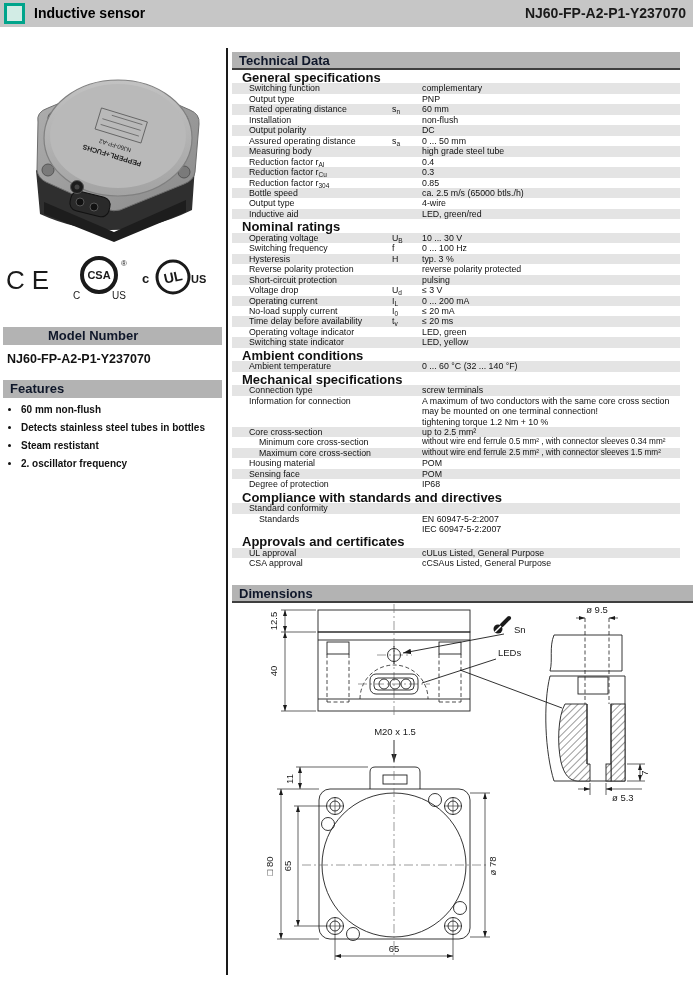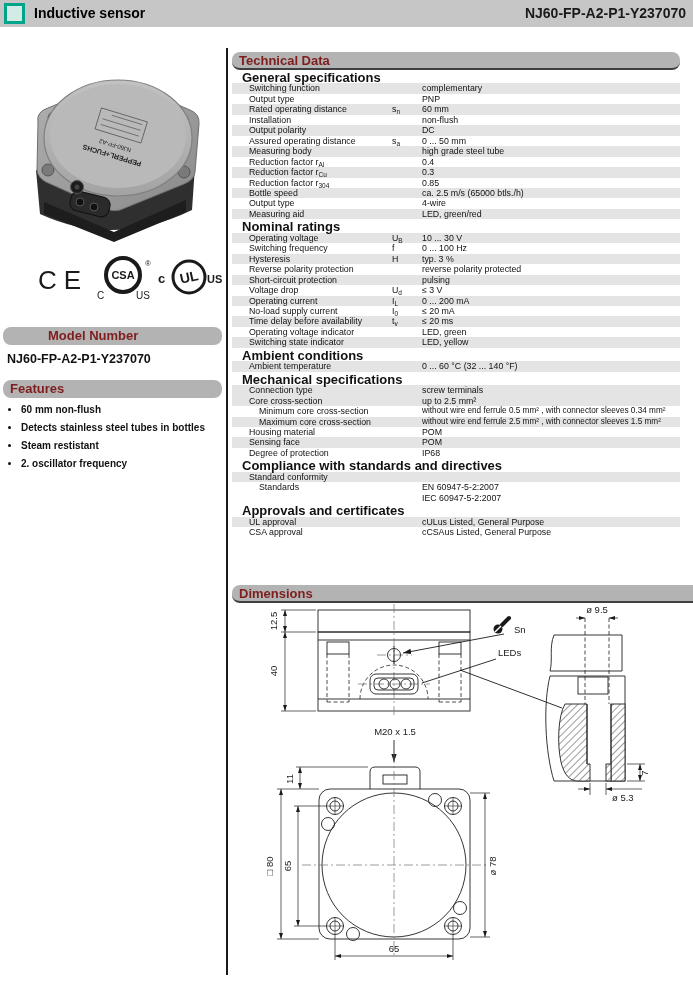--- a/index.html
+++ b/index.html
@@ -9,26 +9,26 @@
 
   
   .header { position:absolute; top:0; left:0; width:693px; height:27px; background:#c6c6c6; }
   .header-icon { position:absolute; left:4px; top:3px; width:21px; height:21px; background:#d2ece5; border:3px solid #00a48b; }
   .header-title { position:absolute; left:34px; top:5px; font-size:14px; font-weight:bold; color:#000000; }
   .header-part { position:absolute; right:7px; top:5px; font-size:14px; font-weight:bold; color:#1a1a1a; }
 
   .divider { position:absolute; left:226px; top:48px; width:2px; height:927px; background:#1a1a1a; }
 
   
-  .bar { background:#b3b3b3; font-weight:bold; font-size:13px; color:#7f1d1d; padding:1px 7px 0 7px; line-height:16px;border-radius:8px; }
+  .bar { background:#b3b3b3; font-weight:bold; font-size:13px; color:#0f172a; padding:1px 7px 0 7px; line-height:16px; }
   .bar.dark-under { border-bottom:2px solid #3f3f3f; }
 
   
   .photo-wrap { position:absolute; left:14px; top:52px; width:204px; height:192px; }
-  .certs { position:absolute; left:20px; top:250px; width:204px; height:56px; display:flex; align-items:center; justify-content:flex-end; }
+  .certs { position:absolute; left:4px; top:250px; width:204px; height:56px; display:flex; align-items:center; justify-content:space-between; }
   #model-bar { position:absolute; left:3px; top:327px; width:219px; height:18px;padding-left:45px; }
   #model-value { position:absolute; left:7px; top:352px; font-size:12.5px; font-weight:bold; }
   #features-bar { position:absolute; left:3px; top:380px; width:219px; height:18px; }
   ul.features { position:absolute; left:9px; top:404px; width:212px; list-style:disc; padding-left:12px; }
   ul.features li { font-size:10px; font-weight:bold; line-height:12px; margin-bottom:6px; }
 
   
   .right-col { position:absolute; left:232px; top:52px; width:448px; }
   #tech-bar { height:18px; }
   .t-table { margin-top:2px; }
@@ -219,21 +219,21 @@
           </div>
         </div>
         <div class="t-row">
           <div class="t-label">Output type</div>
           <div class="t-sym"></div>
           <div class="t-value">
             <div>4-wire</div>
           </div>
         </div>
         <div class="t-row shade">
-          <div class="t-label">Measuring aid</div>
+          <div class="t-label">Inductive aid</div>
           <div class="t-sym"></div>
           <div class="t-value">
             <div>LED, green/red</div>
           </div>
         </div>
         <div class="t-section">Nominal ratings</div>
         <div class="t-row shade">
           <div class="t-label">Operating voltage</div>
           <div class="t-sym">U<sub>B</sub></div>
           <div class="t-value">
@@ -317,20 +317,29 @@
           <div class="t-value">
             <div>0 ... 60 °C (32 ... 140 °F)</div>
           </div>
         </div>
         <div class="t-section">Mechanical specifications</div>
         <div class="t-row shade">
           <div class="t-label">Connection type</div>
           <div class="t-sym"></div>
           <div class="t-value">
             <div>screw terminals</div>
+          </div>
+        </div>
+        <div class="t-row">
+          <div class="t-label">Information for connection</div>
+          <div class="t-sym"></div>
+          <div class="t-value">
+            <div>A maximum of two conductors with the same core cross section</div>
+            <div>may be mounted on one terminal connection!</div>
+            <div>tightening torque 1.2 Nm + 10 %</div>
           </div>
         </div>
         <div class="t-row shade">
           <div class="t-label">Core cross-section</div>
           <div class="t-sym"></div>
           <div class="t-value">
             <div>up to 2.5 mm²</div>
           </div>
         </div>
         <div class="t-row ind1 vsm">

